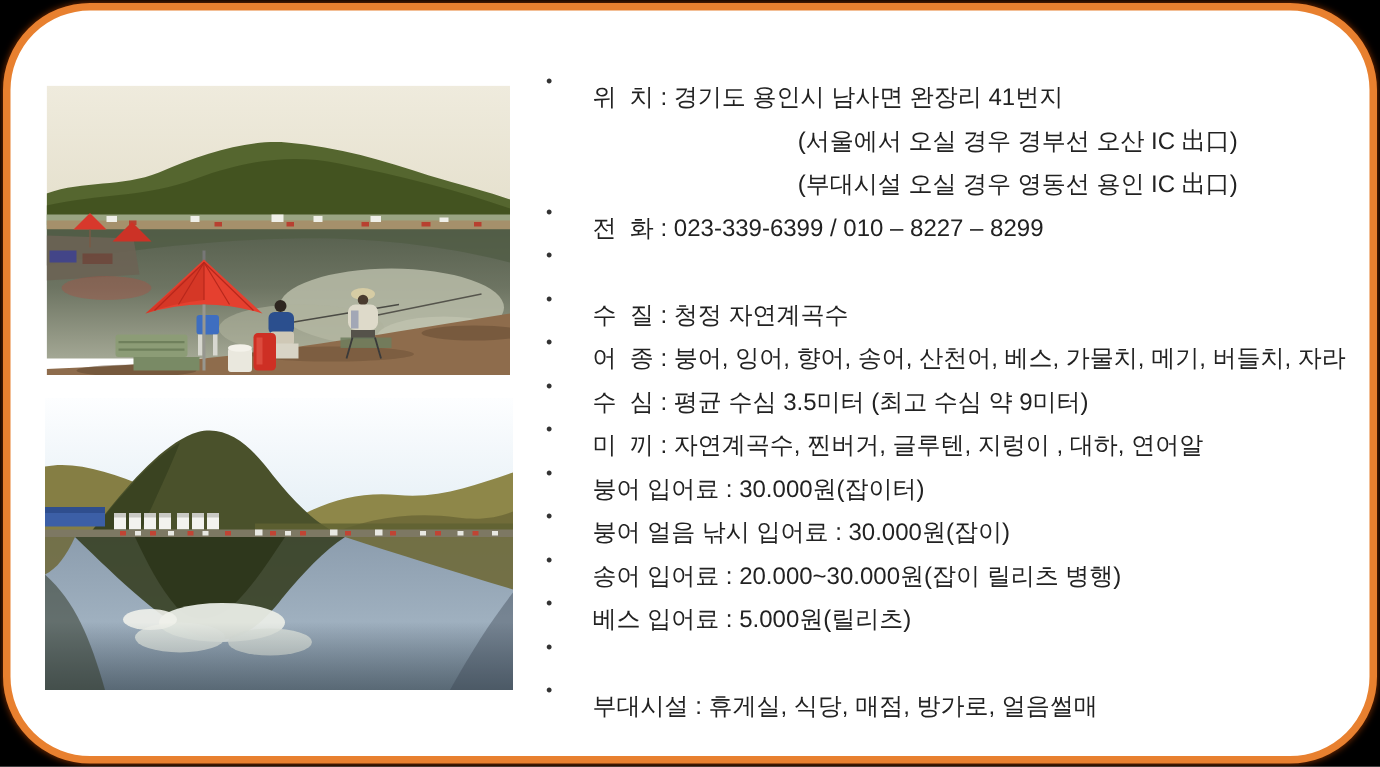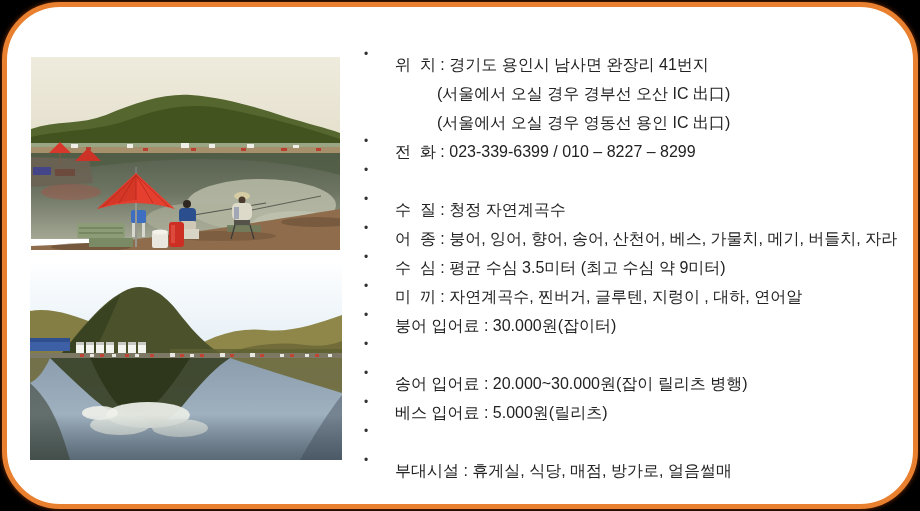--- a/index.html
+++ b/index.html
@@ -19,21 +19,21 @@
   .content{
     position:absolute;left:357px;top:33px;width:556px;
     color:#222;
   }
   .row{display:flex;align-items:center;height:29px;font-size:16px;}
   .row .bullet{
     flex:0 0 31px;width:31px;font-size:12px;color:#333;
     line-height:29px;
   }
   .row .txt{white-space:pre;letter-spacing:0px;margin-top:21px;}
-  .row.cont{padding-left:73px;}
+  .row.cont{padding-left:73px;justify-content:center;}
 </style>
 </head>
 <body>
 
 <div class="slide">
 
   <div class="photo photo-top">
     <svg viewBox="0 0 309 193" preserveAspectRatio="none">
       <defs>
         <linearGradient id="sky1" x1="0" y1="0" x2="0" y2="1">
@@ -222,21 +222,21 @@
 
   <div class="content">
     <div class="row">
       <span class="bullet">•</span>
       <span class="txt">위  치 : 경기도 용인시 남사면 완장리 41번지</span>
     </div>
     <div class="row cont">
       <span class="txt">(서울에서 오실 경우 경부선 오산 IC 出口)</span>
     </div>
     <div class="row cont">
-      <span class="txt">(서울에서 오실 경우 영동선 용인 IC 出口)</span>
+      <span class="txt">(부대시설 오실 경우 영동선 용인 IC 出口)</span>
     </div>
     <div class="row">
       <span class="bullet">•</span>
       <span class="txt">전  화 : 023-339-6399 / 010 – 8227 – 8299</span>
     </div>
     <div class="row">
       <span class="bullet">•</span>
     </div>
     <div class="row">
       <span class="bullet">•</span>
@@ -253,20 +253,21 @@
     <div class="row">
       <span class="bullet">•</span>
       <span class="txt">미  끼 : 자연계곡수, 찐버거, 글루텐, 지렁이 , 대하, 연어알</span>
     </div>
     <div class="row">
       <span class="bullet">•</span>
       <span class="txt">붕어 입어료 : 30.000원(잡이터)</span>
     </div>
     <div class="row">
       <span class="bullet">•</span>
+      <span class="txt">붕어 얼음 낚시 입어료 : 30.000원(잡이)</span>
     </div>
     <div class="row">
       <span class="bullet">•</span>
       <span class="txt">송어 입어료 : 20.000~30.000원(잡이 릴리츠 병행)</span>
     </div>
     <div class="row">
       <span class="bullet">•</span>
       <span class="txt">베스 입어료 : 5.000원(릴리츠)</span>
     </div>
     <div class="row">

